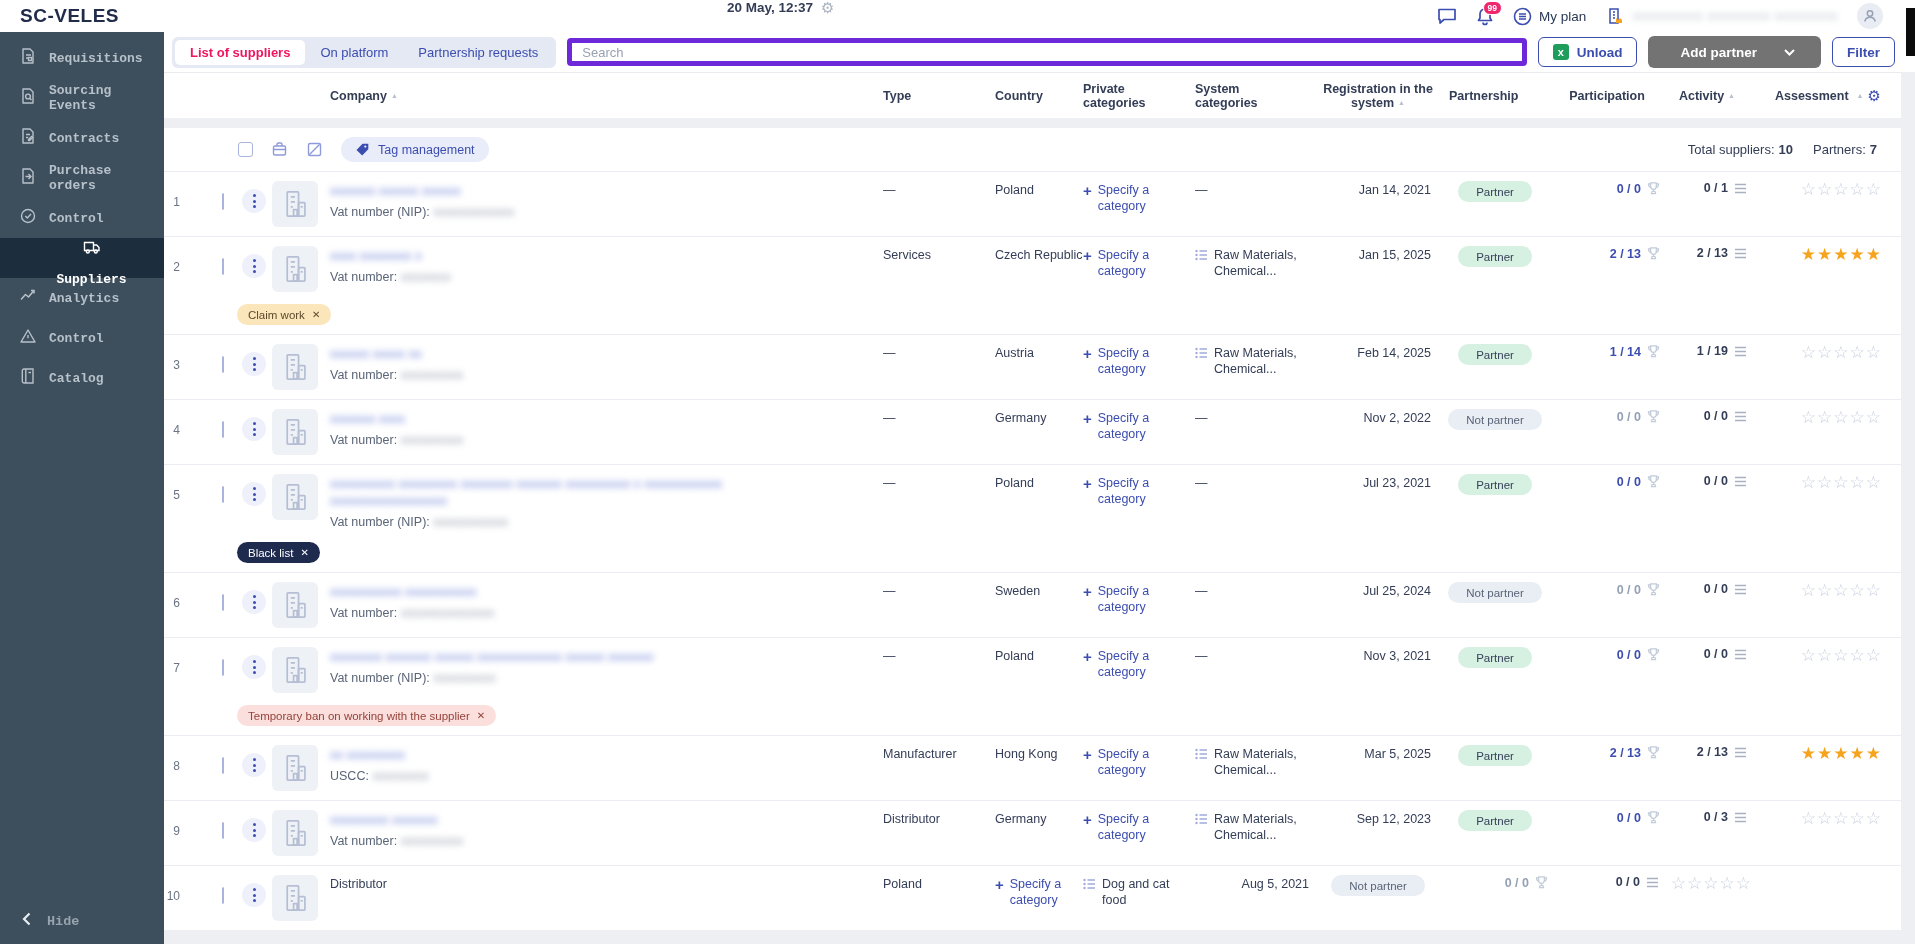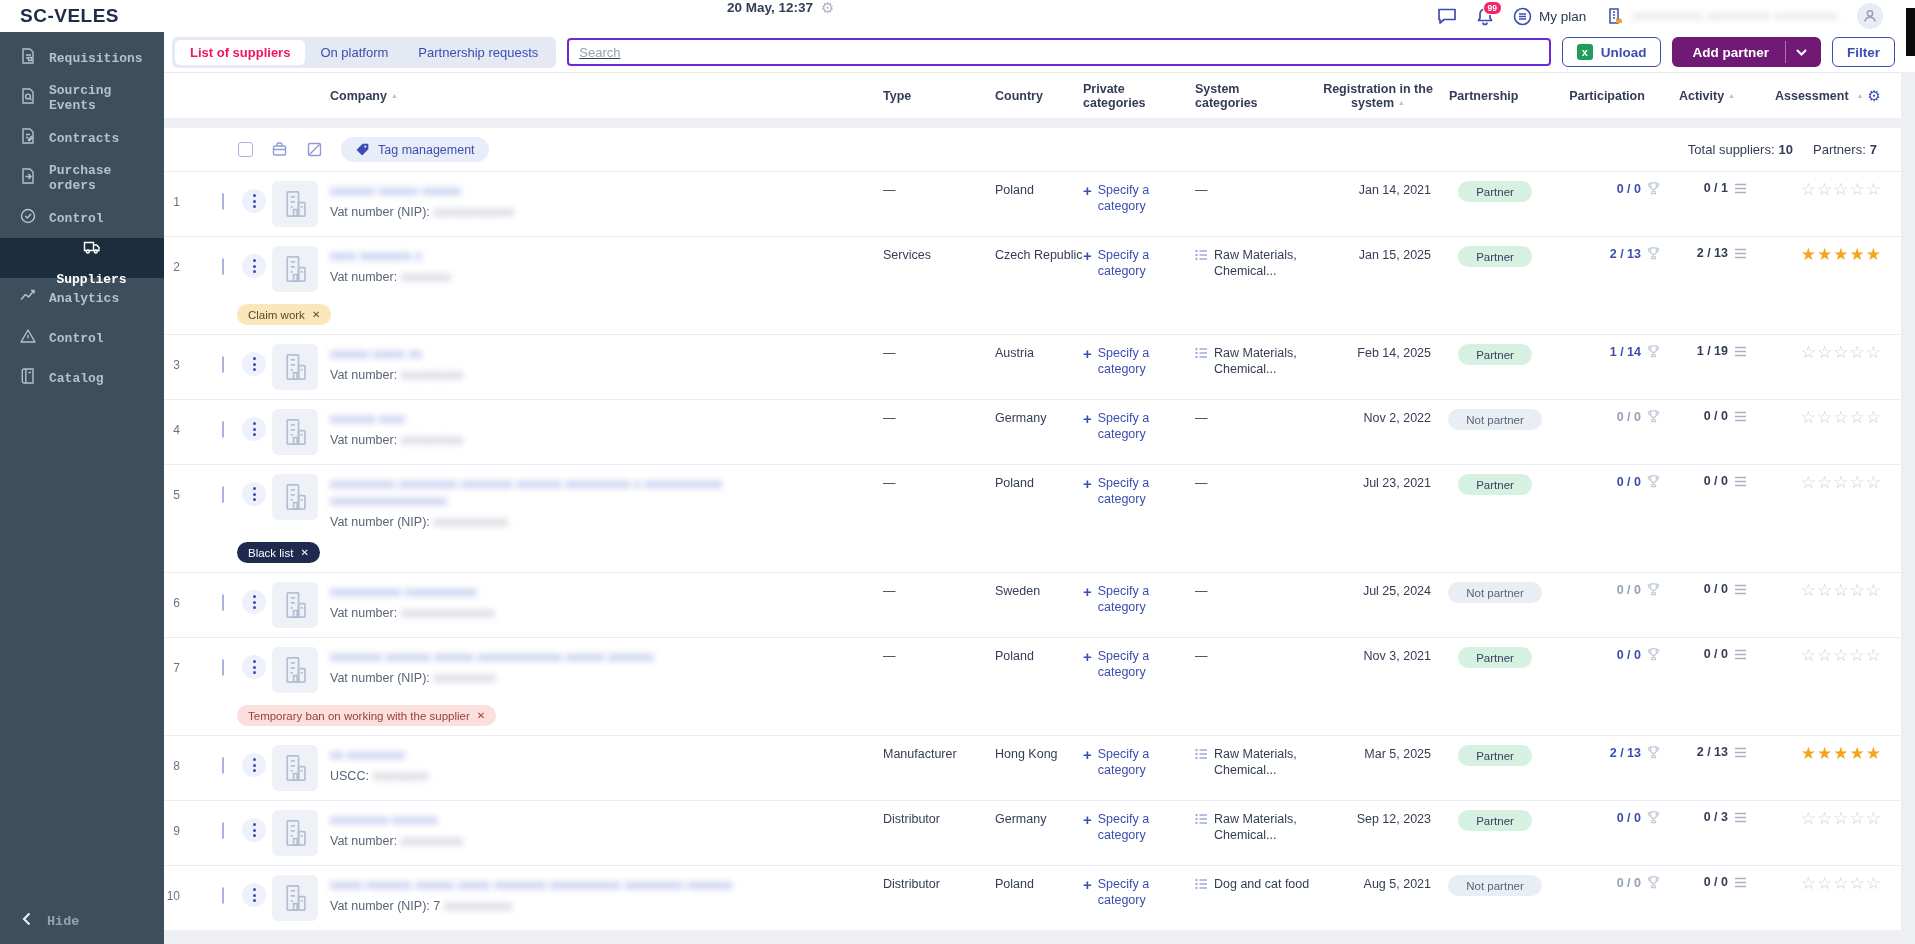--- a/index.html
+++ b/index.html
@@ -33,27 +33,27 @@
   .nav-item.active { background:#1c2e3d; color:#fff;flex-direction:column; }
   .hide-btn { position:absolute; bottom:14px; left:22px; display:flex; align-items:center; gap:16px;
     color:#97a3ad; font-weight:bold; font-size:13.5px; cursor:pointer; }
   .content { flex:1; min-width:0; background:#edeff2; }
 
   
   .toolbar { background:#fff; height:40px; display:flex; align-items:center; padding:0 20px 0 8px; gap:11px; }
   .tabgroup { background:#e4e9f4; border-radius:6px; padding:3px; display:flex; flex:none; }
   .tab { padding:5px 15px; border-radius:5px; color:#3c4db0; font-size:13px; cursor:pointer; white-space:nowrap; }
   .tab.active { background:#fff; color:#f0155e; font-weight:bold; }
-  .search { flex:1; height:28px; border:2px solid #6d28d9; border-radius:4px; padding:0 10px;
-    font-size:13px; color:#333d56; font-family:inherit; outline:none;text-decoration:underline; }
+  .search { flex:1; height:28px; border:5px solid #6d28d9; border-radius:4px; padding:0 10px;
+    font-size:13px; color:#333d56; font-family:inherit; outline:none; }
   .search::placeholder { color:#98a1b1; }
   .btn { height:30px; display:flex; align-items:center; justify-content:center; border-radius:6px;
     font-weight:bold; font-size:13.5px; cursor:pointer; flex:none; }
   .btn-outline { background:#fff; border:1.5px solid #3c4db0; color:#3c4db0; padding:0 14px; gap:8px; }
-  .btn-split { background:#701a75; color:#fff; padding:4px; overflow:hidden; }
+  .btn-split { background:#737373; color:#fff; padding:16px; overflow:hidden; }
   .btn-split .main { padding:0 16px; }
   .btn-split .caret { width:32px; height:100%; display:flex; align-items:center; justify-content:center;
     border-left:1px solid rgba(255,255,255,.4); }
   .xls { width:16px; height:16px; background:#1f9d5b; border-radius:3px; color:#fff; font-size:11px;
     font-weight:bold; display:flex; align-items:center; justify-content:center; }
 
   
   .grid-cols { display:grid;
     grid-template-columns:48px 30px 30px 58px minmax(0,1fr) 112px 88px 112px 122px 122px 112px 112px 88px 130px; }
   .colhead { background:#fff; border-top:1px solid #e8eaee; margin-right:14px; padding:8px 20px 8px 0;
@@ -1028,28 +1028,20 @@
                 <span class="logo-sq">
         <svg width="34" height="34" viewBox="0 0 48 48" fill="none" stroke="#b5bed3" stroke-width="2.4">
           <rect x="13" y="7" width="16" height="34" rx="1"></rect>
                     <path d="M18 14h6M18 21h6M18 28h3"></path>
           <rect x="29" y="22" width="9" height="19" rx="1"></rect>
                     <path d="M32 28h3"></path>
                     <rect x="22" y="32" width="5" height="9"></rect>
                   </svg>
       </span>
               </div>
-      <div class="cellpad">
-        <div class="company-name">xxxxx xxxxxxx xxxxxx xxxxx xxxxxxxx xxxxxxxxxxx xxxxxxxxx xxxxxxx</div>
-        <div class="id-line">
-          <span>Vat number (NIP): </span>
-          <span>7</span>
-          <span class="id-blur">xxxxxxxxxxx</span>
-        </div>
-      </div>
       <div class="cellpad">Distributor</div>
       <div class="cellpad">Poland</div>
       <div class="cellpad">
         <span class="specify">
           <span class="plus">+</span>
           <span class="txt">Specify a category</span>
         </span>
       </div>
       <div class="cellpad">
 

